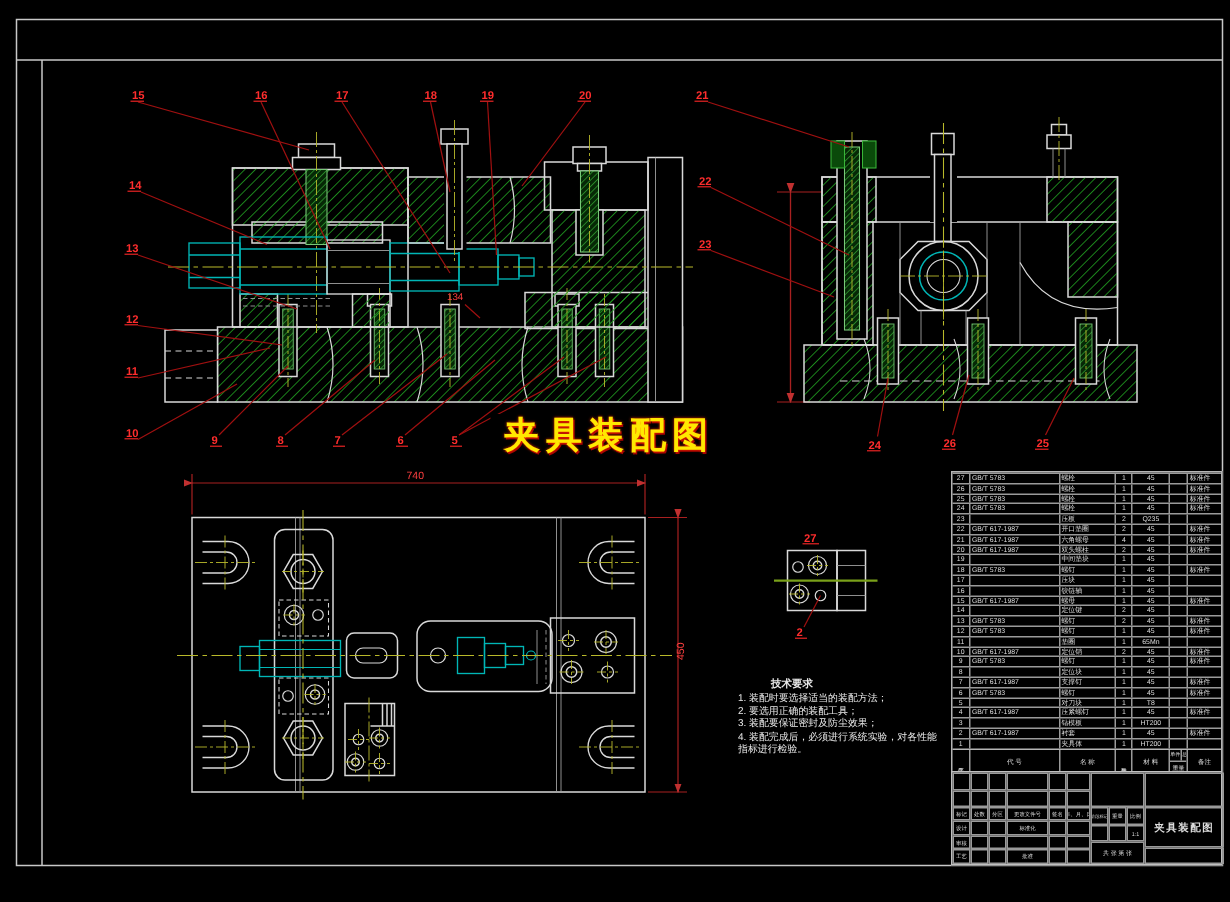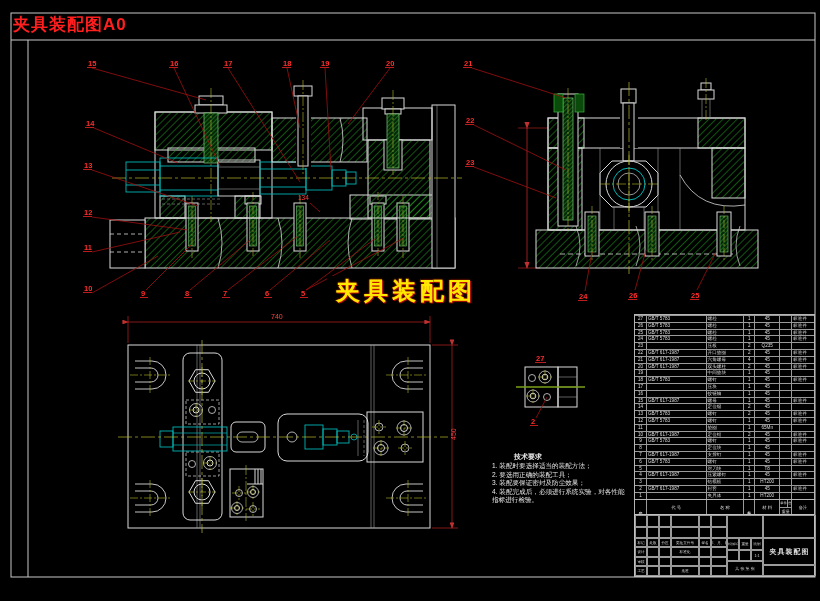--- a/index.html
+++ b/index.html
@@ -465,21 +465,20 @@
       <text x="579" y="299">24</text>
         <line x1="578" y1="300.5" x2="587" y2="300.5" stroke="#d02020" stroke-width="0.9"></line>
       <text x="629" y="298">26</text>
         <line x1="628" y1="299.5" x2="637" y2="299.5" stroke="#d02020" stroke-width="0.9"></line>
       <text x="691" y="298">25</text>
         <line x1="690" y1="299.5" x2="699" y2="299.5" stroke="#d02020" stroke-width="0.9"></line>
     </g>
   </svg>
 
   
-  <div id="sheetLabel">夹具装配图A0</div>
 
   
   <div id="mainTitle">夹具装配图</div>
 
   
   <div id="tech">
     <div class="t-title">技术要求</div>
     <div>1. 装配时要选择适当的装配方法；</div>
     <div>2. 要选用正确的装配工具；</div>
     <div>3. 装配要保证密封及防尘效果；</div>

